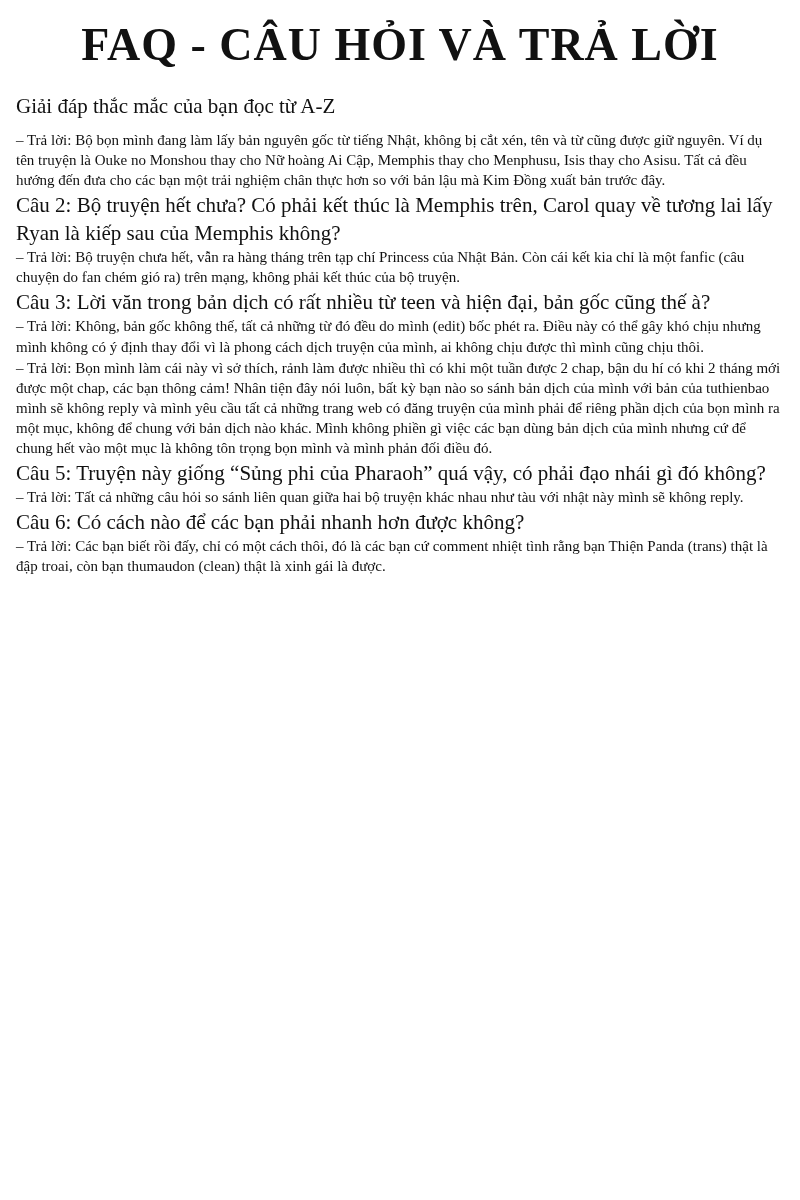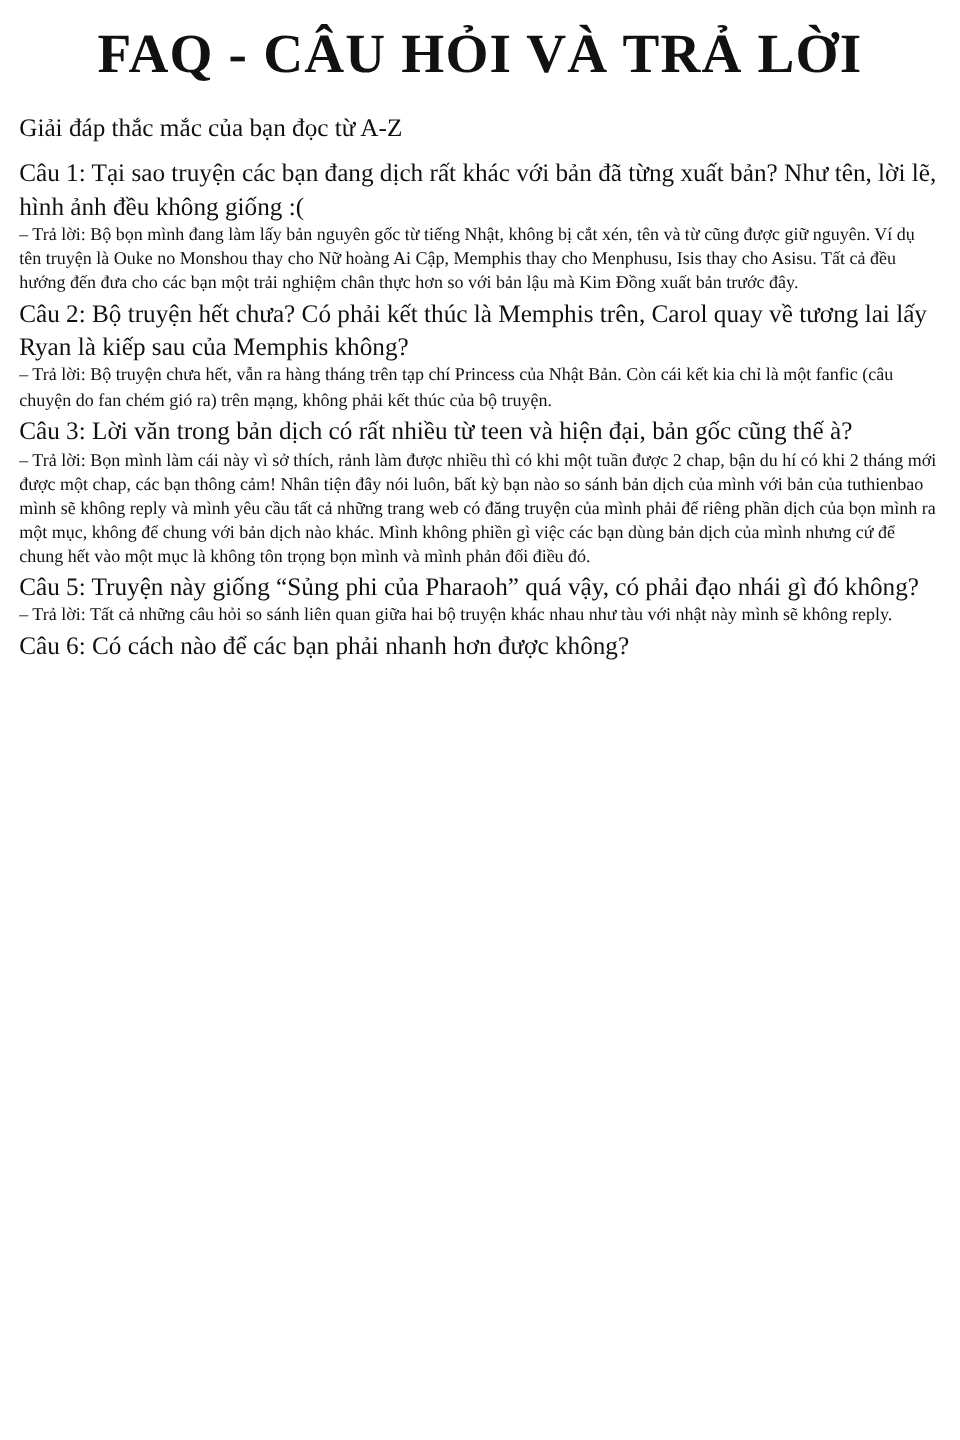--- a/index.html
+++ b/index.html
@@ -55,39 +55,40 @@
 </head>
 <body>
 
 <div class="page">
 
   <h1 class="doc-title">FAQ - CÂU HỎI VÀ TRẢ LỜI</h1>
 
   <p class="subtitle">Giải đáp thắc mắc của bạn đọc từ A-Z</p>
 
   <div class="qa-block">
-    <p class="question">Câu 1: Tại sao truyện các bạn đang dịch rất khác với bản đã từng xuất bản? Như tên, lời lẽ, hình ảnh đều không giống :(</p>
     <p class="answer">– Trả lời: Bộ bọn mình đang làm lấy bản nguyên gốc từ tiếng Nhật, không bị cắt xén, tên và từ cũng được giữ nguyên. Ví dụ tên truyện là Ouke no Monshou thay cho Nữ hoàng Ai Cập, Memphis thay cho Menphusu, Isis thay cho Asisu. Tất cả đều hướng đến đưa cho các bạn một trải nghiệm chân thực hơn so với bản lậu mà Kim Đồng xuất bản trước đây.</p>
   </div>
 
   <div class="qa-block">
     <p class="question">Câu 2: Bộ truyện hết chưa? Có phải kết thúc là Memphis trên, Carol quay về tương lai lấy Ryan là kiếp sau của Memphis không?</p>
     <p class="answer">– Trả lời: Bộ truyện chưa hết, vẫn ra hàng tháng trên tạp chí Princess của Nhật Bản. Còn cái kết kia chỉ là một fanfic (câu chuyện do fan chém gió ra) trên mạng, không phải kết thúc của bộ truyện.</p>
   </div>
 
   <div class="qa-block">
     <p class="question">Câu 3: Lời văn trong bản dịch có rất nhiều từ teen và hiện đại, bản gốc cũng thế à?</p>
+    <p class="answer">– Trả lời: Không, bản gốc không thế, tất cả những từ đó đều do mình (edit) bốc phét ra. Điều này có thể gây khó chịu nhưng mình không có ý định thay đổi vì là phong cách dịch truyện của mình, ai không chịu được thì mình cũng chịu thôi.</p>
   </div>
 
   <div class="qa-block">
     <p class="answer">– Trả lời: Bọn mình làm cái này vì sở thích, rảnh làm được nhiều thì có khi một tuần được 2 chap, bận du hí có khi 2 tháng mới được một chap, các bạn thông cảm! Nhân tiện đây nói luôn, bất kỳ bạn nào so sánh bản dịch của mình với bản của tuthienbao mình sẽ không reply và mình yêu cầu tất cả những trang web có đăng truyện của mình phải để riêng phần dịch của bọn mình ra một mục, không để chung với bản dịch nào khác. Mình không phiền gì việc các bạn dùng bản dịch của mình nhưng cứ để chung hết vào một mục là không tôn trọng bọn mình và mình phản đối điều đó.</p>
   </div>
 
   <div class="qa-block">
     <p class="question">Câu 5: Truyện này giống “Sủng phi của Pharaoh” quá vậy, có phải đạo nhái gì đó không?</p>
     <p class="answer">– Trả lời: Tất cả những câu hỏi so sánh liên quan giữa hai bộ truyện khác nhau như tàu với nhật này mình sẽ không reply.</p>
   </div>
 
   <div class="qa-block">
     <p class="question">Câu 6: Có cách nào để các bạn phải nhanh hơn được không?</p>
+    <p class="answer">– Trả lời: Các bạn biết rồi đấy, chỉ có một cách thôi, đó là các bạn cứ comment nhiệt tình rằng bạn Thiện Panda (trans) thật là đập troai, còn bạn thumaudon (clean) thật là xinh gái là được.</p>
   </div>
 
 </div>
 
 </body></html>

